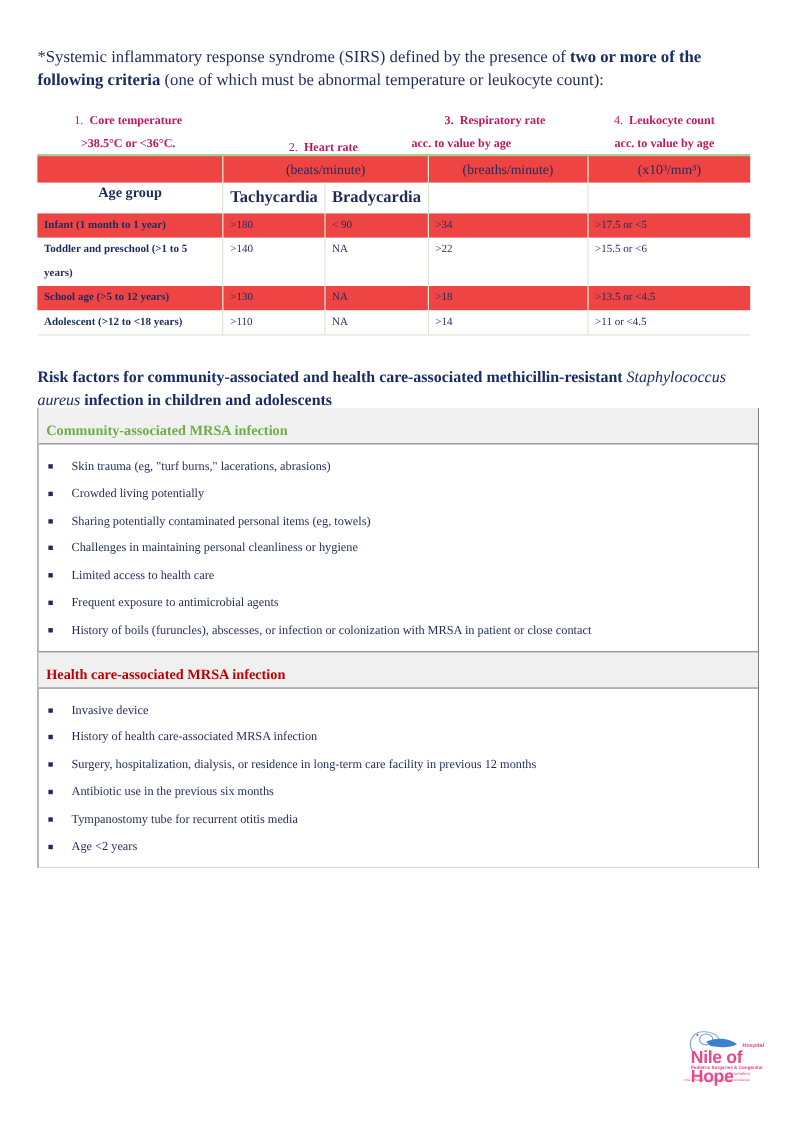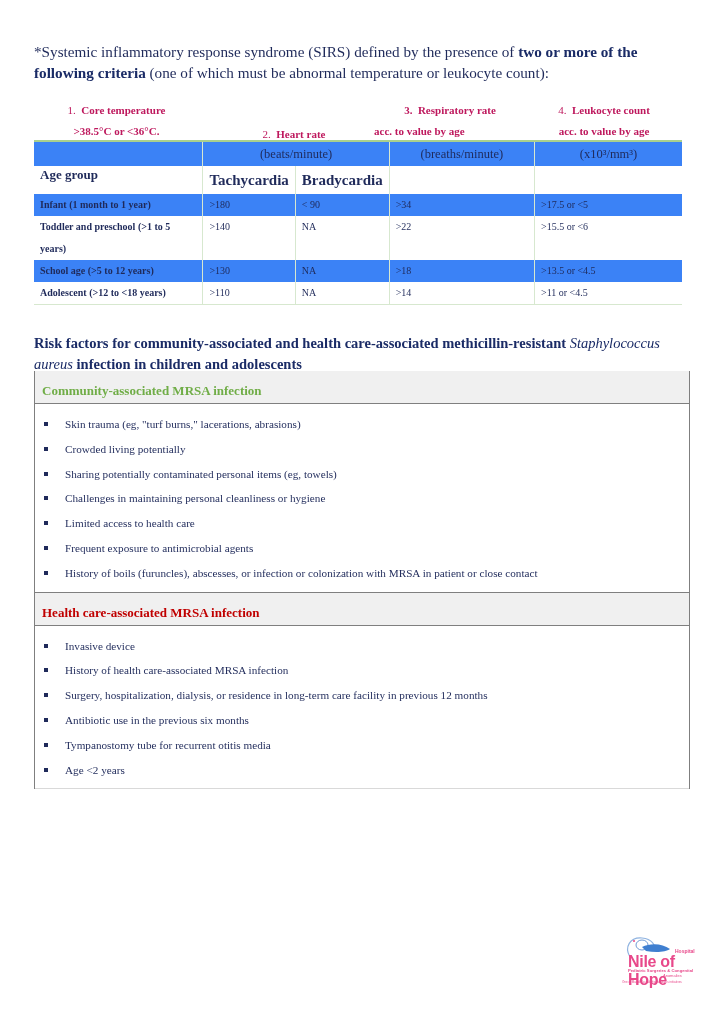--- a/index.html
+++ b/index.html
@@ -8,24 +8,24 @@
   .intro { position:absolute; left:34px; top:41px; width:660px; font-size:15.2px; line-height:21px; color:#1f2a5a; }
   .intro b { color:#1a2b66; }
 
   
   .crit-head { position:absolute; left:34px; top:100px; width:648px; height:40px; }
   .crit-head .col { position:absolute; top:0; text-align:center; font-size:11px; line-height:21px; font-weight:bold; color:#be185d;font-family:Liberation Serif, serif; }
   .crit-head .num { font-weight:normal; }
   .sirs { position:absolute; left:34px; top:140px; width:648px; border-collapse:collapse; font-size:10px; }
   .sirs td { padding:0 6px; vertical-align:top; color:#1f2a5a; border-left:1px solid #d7e8cf; }
   .sirs td:first-child { border-left:none; }
-  .sirs tr.g td { background:#3b82f6; }
+  .sirs tr.g td { background:#ef4444; }
   .sirs tr.top td { border-top:2px solid #a9d08e; }
   .sirs .unit { text-align:center; font-size:12.5px; height:22px; line-height:24px; }
-  .sirs .agehdr { font-weight:bold; font-size:13px; text-align:left; line-height:18px; }
+  .sirs .agehdr { font-weight:bold; font-size:13px; text-align:center; line-height:18px; }
   .sirs .sub { font-weight:bold; font-size:15px; text-align:center; height:24px; line-height:28px; }
   .sirs .rowlbl { font-weight:bold; line-height:22px; height:22px; }
   .sirs .val { line-height:22px; }
   .sirs tr.last td { border-bottom:1px solid #d7e8cf; }
 
   
   .mrsa-title { position:absolute; left:34px; top:333px; width:660px; font-size:14.5px; line-height:21px; font-weight:bold; color:#1a2b66; }
   .mrsa-title i { font-weight:normal; font-style:italic; }
   .mrsa-box { position:absolute; left:34px; top:371px; width:654px; border-left:1.5px solid #7f7f7f; border-right:1.5px solid #7f7f7f; }
   .sec-head { background:#f0f0f0; height:32px; line-height:40px; padding-left:7px; font-weight:bold; font-size:13px; border-bottom:1.5px solid #7f7f7f; }

